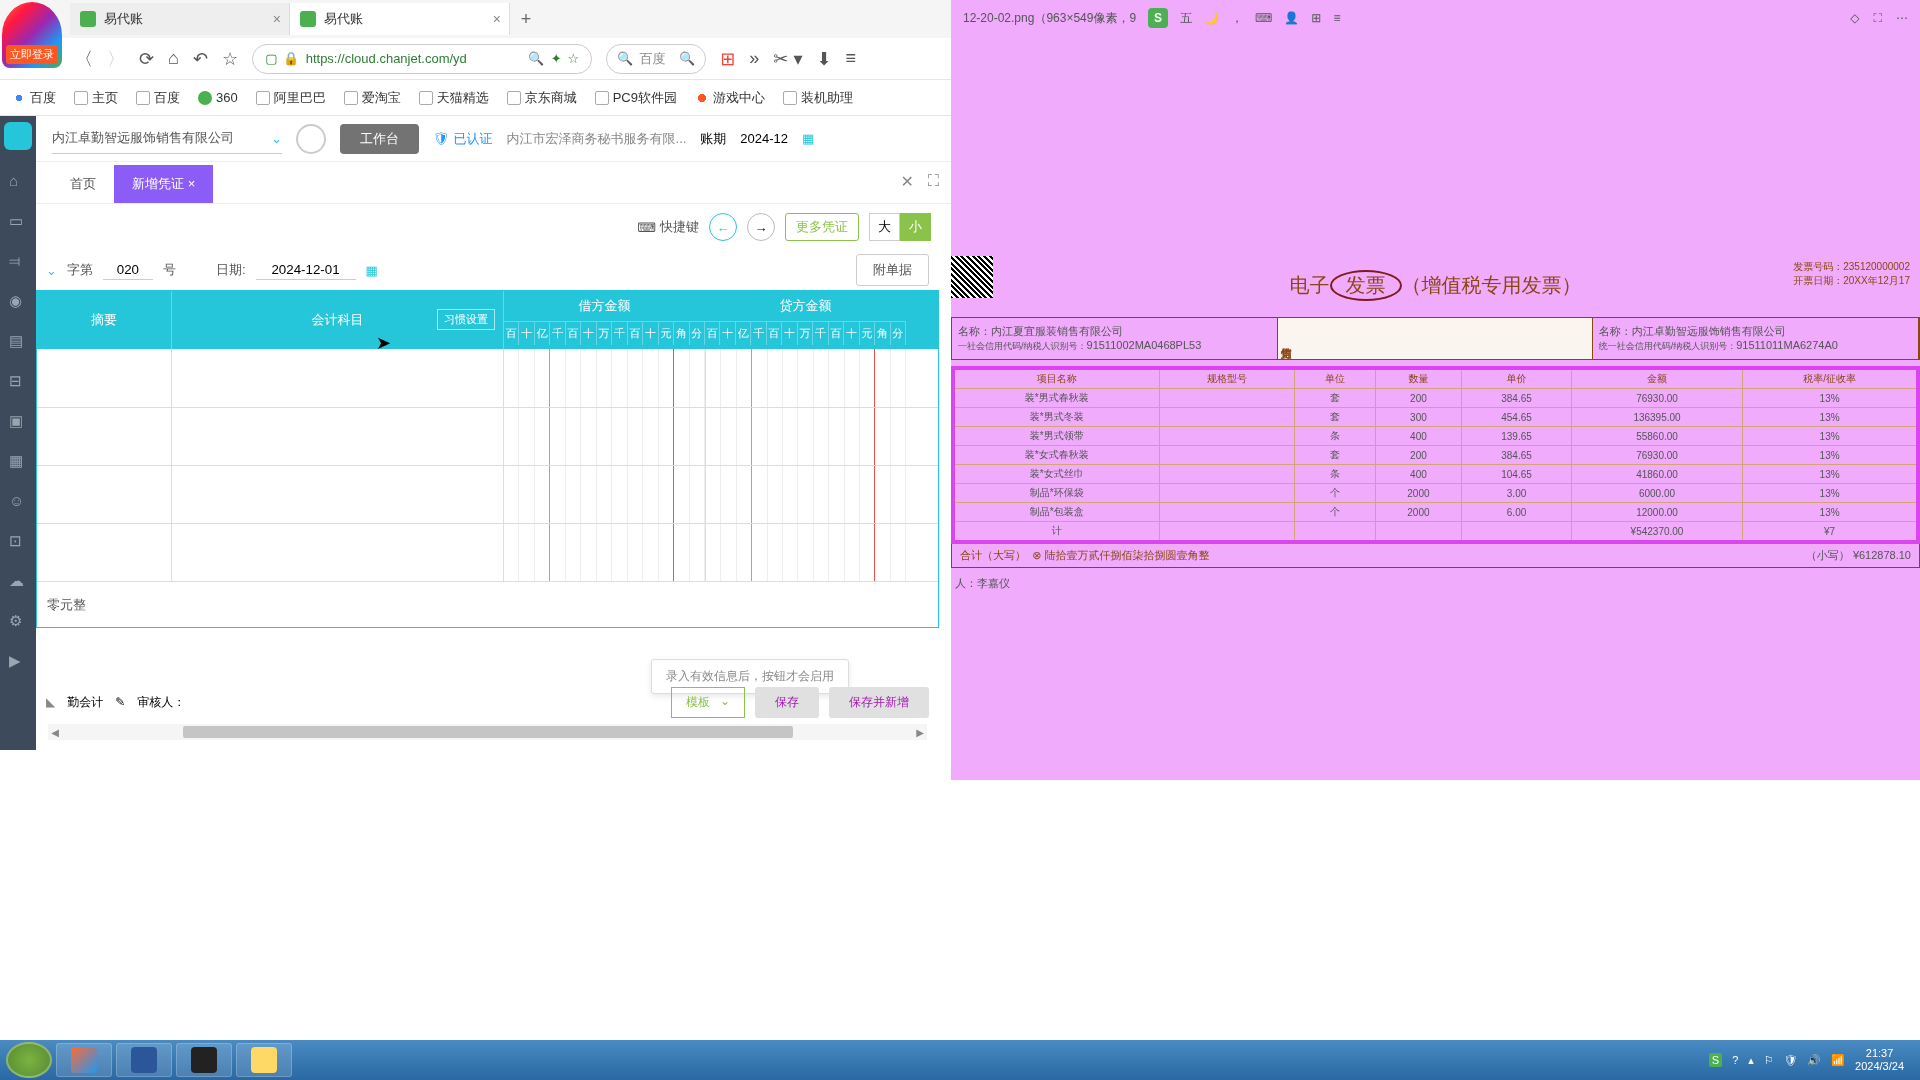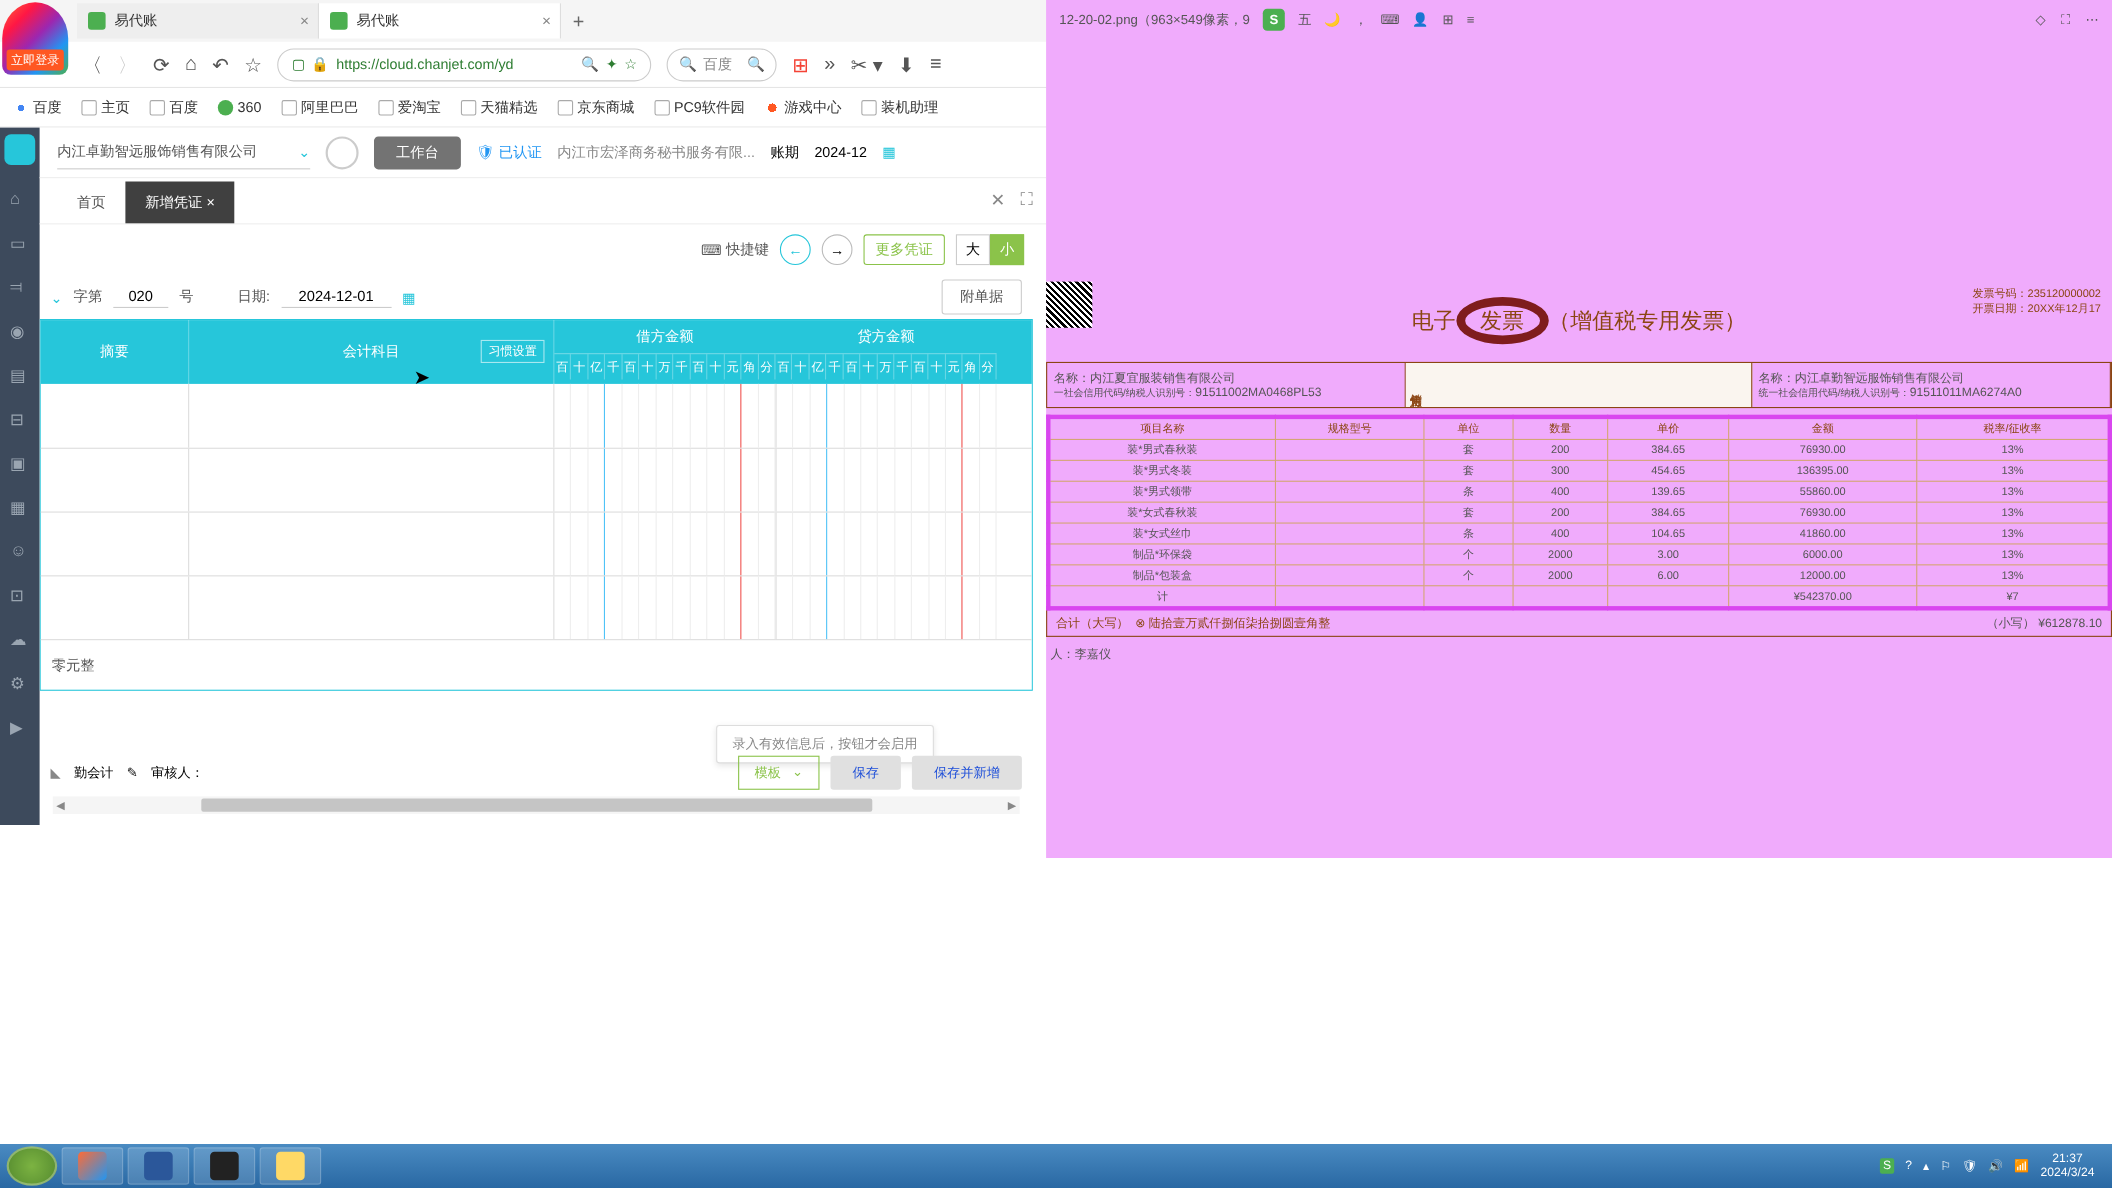--- a/index.html
+++ b/index.html
@@ -37,21 +37,21 @@
 .side-ico { width:18px; height:18px; color:#9aa5b1; font-size:15px; }
 
 .top-bar { position:absolute; left:36px; top:0; right:0; height:46px; border-bottom:1px solid #eee; display:flex; align-items:center; padding:0 16px; gap:14px; font-size:13px; }
 .company-sel { width:230px; height:30px; border-bottom:1px solid #ccc; display:flex; align-items:center; justify-content:space-between; color:#555; }
 .chip { width:30px; height:30px; border:2px solid #ccc; border-radius:50%; }
 .btn-work { background:#737373; color:#fff; padding:6px 20px; border-radius:4px; }
 .verified { color:#2196f3; display:flex; align-items:center; gap:4px; }
 
 .page-tabs { position:absolute; left:36px; top:46px; right:0; height:42px; border-bottom:1px solid #eee; display:flex; align-items:flex-end; padding:0 16px; }
 .ptab { padding:10px 18px; font-size:13px; color:#555; }
-.ptab.active { background:#404040; color:#fff;margin-top:39px; }
+.ptab.active { background:#8b5cf6; color:#fff;margin-top:39px; }
 .ptab-ctrl { position:absolute; right:12px; top:10px; display:flex; gap:14px; color:#888; }
 
 .voucher { position:absolute; left:36px; top:88px; right:12px; bottom:0; overflow:hidden; }
 .v-toolbar { height:46px; display:flex; align-items:center; justify-content:flex-end; gap:10px; padding:0 8px; font-size:13px; }
 .tb-item { display:flex; align-items:center; gap:4px; color:#555; }
 .circ { width:28px; height:28px; border:1px solid #bbb; border-radius:50%; display:flex; align-items:center; justify-content:center; }
 .circ.blue { border-color:#26c6da; color:#26c6da; }
 .btn-more { border:1px solid #8bc34a; color:#8bc34a; padding:4px 10px; border-radius:3px; }
 .size-tog { display:flex; }
 .size-tog span { padding:4px 8px; border:1px solid #ccc; }
@@ -81,35 +81,35 @@
 .dcell { flex:1; border-right:1px solid #eee; }
 .dcell.blue { border-right-color:#4fc3f7; }
 .dcell.red { border-right-color:#ef5350; }
 .gtotal { display:flex; height:46px; border-top:1px solid #ddd; align-items:center; padding:0 10px; font-size:13px; color:#555; }
 .gtotal .lbl { width:467px; }
 
 .tooltip { position:absolute; right:90px; bottom:56px; background:#fff; border:1px solid #ddd; padding:8px 14px; font-size:12px; color:#888; border-radius:3px; box-shadow:0 2px 6px rgba(0,0,0,.1); }
 
 .v-foot { position:absolute; bottom:28px; left:0; right:0; height:40px; display:flex; align-items:center; padding:0 10px; font-size:12px; gap:12px; }
 .btn-tpl { border:1px solid #8bc34a; color:#8bc34a; padding:6px 14px; display:flex; gap:10px; }
-.btn-dis { background:#e0e0e0; color:#1d4ed8; padding:7px 20px; border-radius:3px; }
+.btn-dis { background:#e0e0e0; color:#a21caf; padding:7px 20px; border-radius:3px; }
 
 .hscroll { position:absolute; bottom:10px; left:12px; right:12px; height:16px; background:#f5f5f5; display:flex; align-items:center; }
 .hscroll .thumb { position:absolute; left:135px; width:610px; height:12px; background:#c5c5c5; border-radius:2px; }
 .hscroll .ar { width:14px; text-align:center; color:#888; font-size:10px; }
 .hscroll .ar.r { margin-left:auto; }
 
 
 .right-pane { position:absolute; left:951px; top:0; right:0; height:780px; background:#f0abfc; }
 .rp-title { height:36px; display:flex; align-items:center; padding:0 12px; font-size:12px; color:#555; gap:12px; }
 .rp-title .sogou { width:20px; height:20px; background:#4caf50; border-radius:4px; display:flex; align-items:center; justify-content:center; color:#fff; font-weight:bold; }
 .rp-icons { margin-left:auto; display:flex; gap:14px; color:#555; }
 .invoice { position:absolute; left:0; top:260px; right:0; font-size:11px; color:#555; }
 .inv-head { text-align:center; color:#8b4513; font-size:20px; font-family:"KaiTi",serif; padding:10px; position:relative; }
-.inv-head .circle { display:inline-block; border:8px solid #7f1d1d; border-radius:50%; padding:0 14px;font-family:Liberation Serif, serif; }
+.inv-head .circle { display:inline-block; border:2px solid #7f1d1d; border-radius:50%; padding:0 14px;font-family:Liberation Serif, serif; }
 .inv-meta { position:absolute; right:10px; top:0; font-size:10px; text-align:left; }
 .qr { position:absolute; left:0; top:-4px; width:42px; height:42px; background:repeating-linear-gradient(45deg,#000 0 2px,#fff 2px 4px); }
 .inv-parties { display:flex; border:1px solid #8b4513; margin:6px 0; }
 .inv-parties > div { flex:1; padding:6px; border-right:1px solid #8b4513; }
 .inv-parties .vlab { width:14px; background:#faf5ef; writing-mode:vertical-lr; text-align:center; padding:4px 0; border-right:1px solid #8b4513; color:#8b4513; }
 .inv-table { width:100%; border-collapse:collapse; border:4px solid #d946ef;padding-left:24px; }
 .inv-table th, .inv-table td { border:1px solid #d4a574; padding:2px 4px; font-size:10px; text-align:center; color:#555; }
 .inv-table th { color:#8b4513; font-weight:normal; }
 .inv-total { border:1px solid #8b4513; border-top:none; padding:4px 8px; display:flex; font-size:11px; }
 .inv-total .cn { flex:1; color:#8b4513; }

